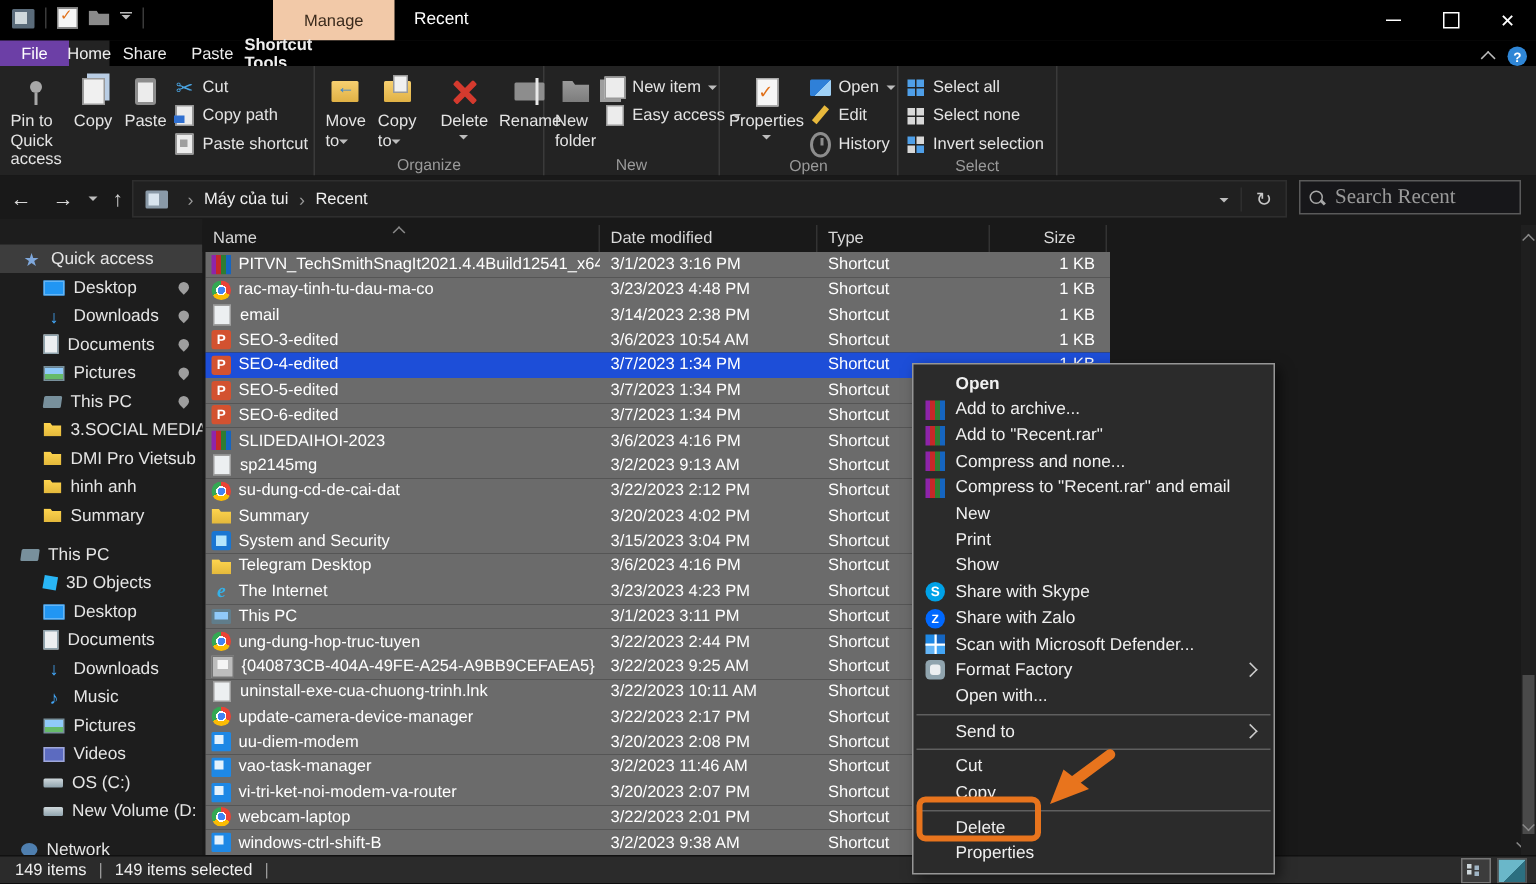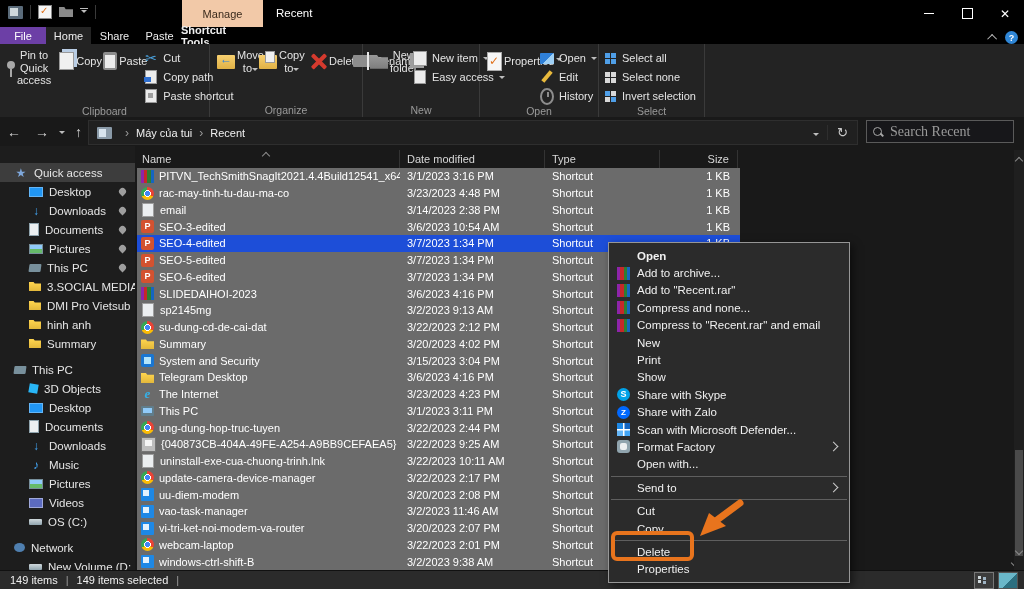--- a/index.html
+++ b/index.html
@@ -23,31 +23,31 @@
   .wctl{position:absolute;right:0;top:0;height:27px;display:flex;}
   .wbtn{width:38px;height:27px;display:flex;align-items:center;justify-content:center;}
   .minbar{width:10px;height:1px;background:#fff;}
   .maxbox{width:9px;height:9px;border:1px solid #fff;}
   .closex{color:#fff;font-size:12px;line-height:1;}
   
   .tabsrow{position:absolute;left:0;top:27px;width:1024px;height:17px;background:#000;display:flex;}
   .rtab{height:17px;display:flex;align-items:center;justify-content:center;color:#eee;}
   .rtab.file{width:46px;background:#6c3fa6;color:#fff;}
   .rtab.sel{background:#232323;}
-  .rtab.home{width:45px;}.rtab.share{width:47px;}.rtab.view{width:43px;}.rtab.stools{width:75px;font-weight:bold;}
+  .rtab.home{width:27px;}.rtab.share{width:47px;}.rtab.view{width:43px;}.rtab.stools{width:75px;font-weight:bold;}
   .ribhelp{position:absolute;right:6px;top:31px;display:flex;align-items:center;gap:8px;}
   .chevup{width:6px;height:6px;border-top:1.5px solid #bbb;border-left:1.5px solid #bbb;transform:rotate(45deg) translateY(2px);}
   .helpc{width:13px;height:13px;border-radius:50%;background:#2f86d6;color:#fff;font-weight:bold;font-size:9px;
          display:flex;align-items:center;justify-content:center;}
   
   .ribbon{position:absolute;left:0;top:44px;width:1024px;height:73px;background:#232323;display:flex;border-bottom:1px solid #111;}
   .rgroup{display:flex;flex-direction:column;border-right:1px solid #3a3a3a;}
   .gbody{flex:1;display:flex;align-items:flex-start;padding:3px 4px 0 4px;gap:2px;}
   .glabel{height:14px;text-align:center;color:#9a9a9a;font-size:10.5px;line-height:14px;}
-  .rb-big{display:flex;align-items:center;text-align:center;gap:2px;padding:2px 3px;
+  .rb-big{display:flex;flex-direction:column;align-items:center;gap:2px;padding:2px 3px;
           line-height:1.15;color:#e4e4e4;}
   .rb-big .ric{height:24px;display:flex;align-items:center;justify-content:center;}
   .smallcol{display:flex;flex-direction:column;justify-content:flex-start;gap:3px;padding-top:3px;}
   .rb-sm{display:flex;align-items:center;gap:5px;height:16px;color:#e4e4e4;white-space:nowrap;}
   .rb-sm .ric{width:14px;height:14px;display:flex;align-items:center;justify-content:center;}
   .vdiv{width:1px;background:#3a3a3a;margin:3px 3px;}
   
   .ic{position:relative;display:inline-block;}
   .ic-pin{width:8px;height:8px;border-radius:50%;background:#a8a8a8;position:relative;margin-top:-6px;}
   .ic-pin:after{content:"";position:absolute;left:3px;top:8px;width:2px;height:8px;background:#a8a8a8;}
@@ -123,21 +123,21 @@
   .si-drive{width:13px;height:6px;background:linear-gradient(#cfd8dc,#90a4ae);border-radius:1px;}
   .si-network{width:11px;height:9px;background:#4f7faf;border-radius:50%;}
   .sidescroll-up{position:absolute;right:6px;top:152px;}
   .sidescroll-dn{position:absolute;right:6px;top:556px;}
   .tinychev{width:5px;height:5px;border-top:1.5px solid #8a8a8a;border-left:1.5px solid #8a8a8a;display:inline-block;}
   .tinychev.up{transform:rotate(45deg);}
   .tinychev.dn{transform:rotate(225deg);}
   
   .colhdr{position:absolute;left:135px;top:150px;width:879px;height:18px;display:flex;color:#d8d8d8;background:#191919;}
   .ch{display:flex;align-items:center;padding-left:7px;box-sizing:border-box;border-right:1px solid #333;position:relative;}
-  .ch.c-name{width:265px;text-align:right;}.ch.c-date{width:145px;}.ch.c-type{width:115px;}.ch.c-size{width:78px;justify-content:flex-end;padding-right:8px;}
+  .ch.c-name{width:265px;text-align:right;}.ch.c-date{width:145px;}.ch.c-type{width:115px;}.ch.c-size{width:78px;justify-content:flex-end;padding-right:20px;}
   .sortchev{position:absolute;left:128px;top:-1px;}
   .rows{position:absolute;left:135px;top:168px;width:879px;height:402px;overflow:hidden;}
   .frow{height:16.75px;display:flex;align-items:center;width:603px;margin-left:2px;background:#6b6b6b;color:#fff;}
   .frow.focus{background:#1d4ed8;}
   .cell{box-sizing:border-box;white-space:nowrap;overflow:hidden;}
   .cell.name{width:263px;display:flex;align-items:center;padding-left:2px;}
   .cell.date{width:145px;padding-left:7px;}
   .cell.type{width:115px;padding-left:7px;}
   .cell.size{width:78px;text-align:right;padding-right:8px;}
   .fic{width:13px;height:13px;margin:0 5px 0 2px;position:relative;flex:none;}
@@ -503,27 +503,27 @@
         <span>Pictures</span>
       </div>
       <div class="side-item lvl1">
         <span class="sic si-video"></span>
         <span>Videos</span>
       </div>
       <div class="side-item lvl1">
         <span class="sic si-drive"></span>
         <span>OS (C:)</span>
       </div>
+      <div class="side-item lvl1">
+        <span class="sic si-drive"></span>
+        <span>New Volume (D:</span>
+      </div>
       <div class="side-item gap">
         <span class="sic si-network"></span>
         <span>Network</span>
-      </div>
-      <div class="side-item lvl1">
-        <span class="sic si-drive"></span>
-        <span>New Volume (D:</span>
       </div>
     </div>
   <span class="sidescroll-up"><span class="tinychev up"></span></span>
   <span class="sidescroll-dn"><span class="tinychev dn"></span></span>
 
   <div class="colhdr">
     <span class="ch c-name">
       <span>Name</span>
       <span class="sortchev"><span class="tinychev up"></span></span>
     </span>

